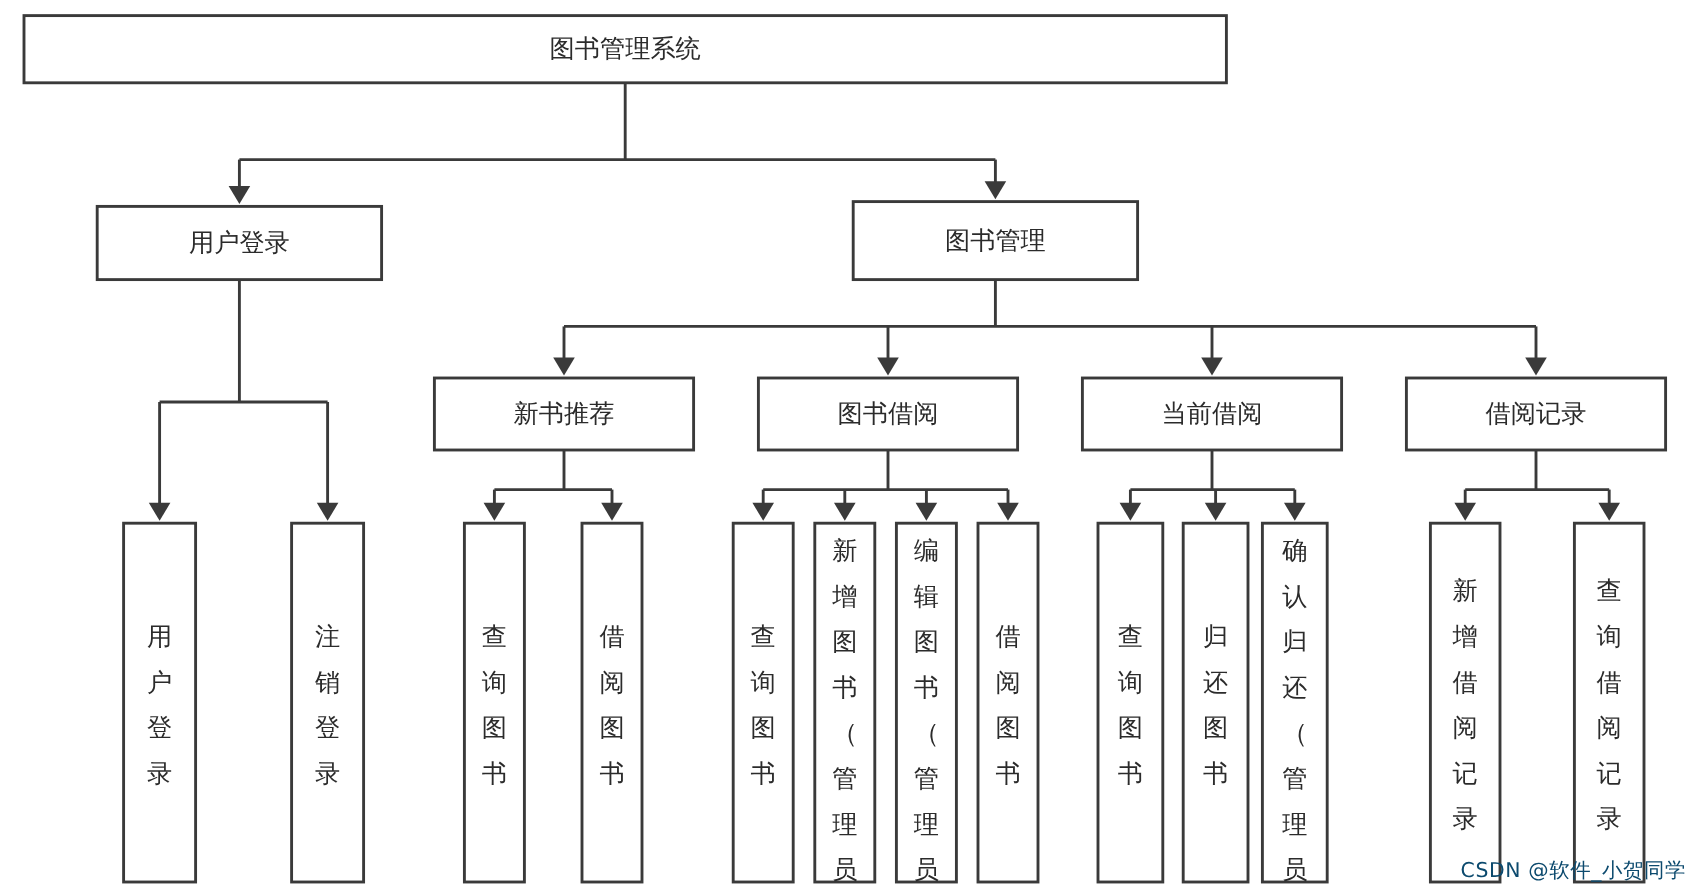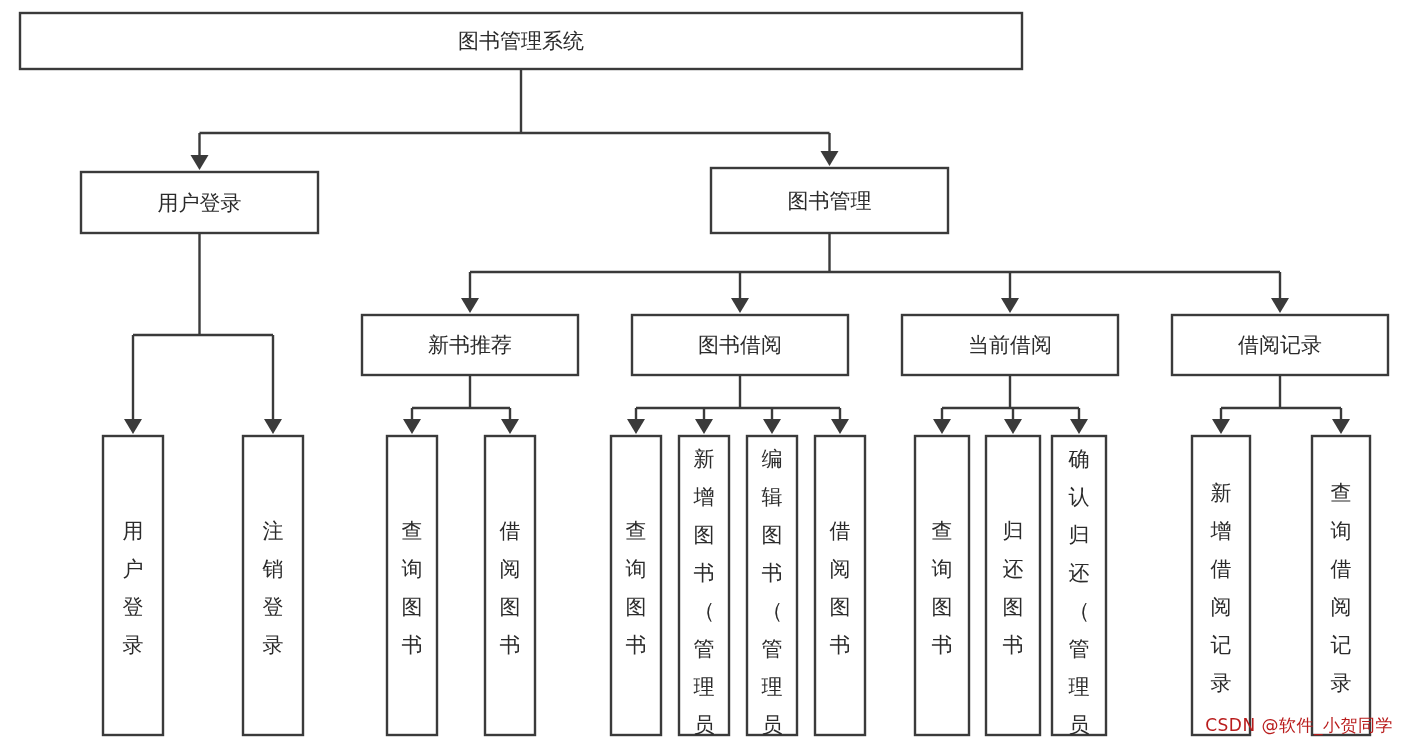--- a/index.html
+++ b/index.html
@@ -51,25 +51,25 @@
     stroke-width: 2.4;
     fill: none;
     stroke-linecap: butt;
   }
   .arrow-head {
     fill: #3a3a3a;
     stroke: none;
   }
   .watermark-text {
     position: absolute;
-    right: 12px;
+    right: 0;
     bottom: 6px;
     font-family: "DejaVu Sans", "Liberation Sans", sans-serif;
     font-size: 17px;
-    color: #b91c1c;
+    color: #0c4a6e;
     white-space: nowrap;
     letter-spacing: 0.5px;
     user-select: none;
     text-align: right;
   }
 </style>
 </head>
 <body>
 
 <div id="diagram-root">

